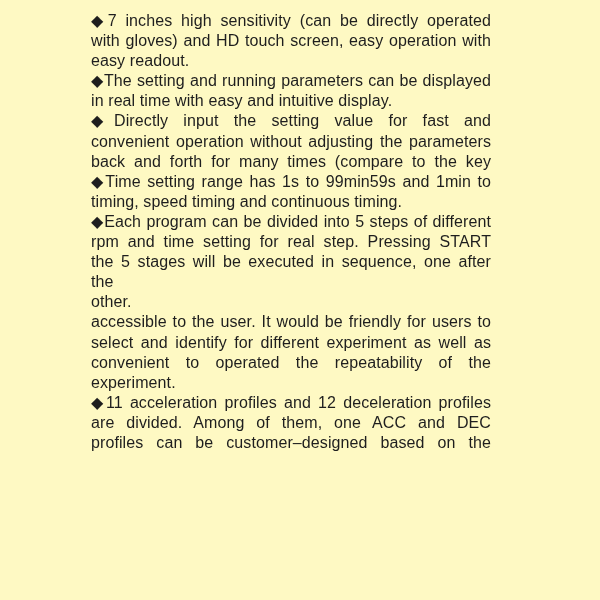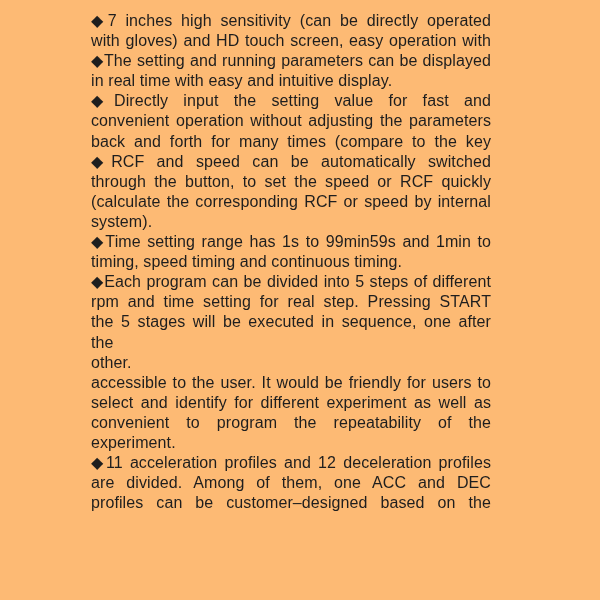--- a/index.html
+++ b/index.html
@@ -37,57 +37,52 @@
     text-align: justify;
     text-align-last: justify;
   }
   .line.para-end {
     text-align-last: left;
   }
 </style>
 </head>
 <body>
 
-<div class="page" style="background: #fdba74;">
+<div class="page" style="background: #fef9c3;">
   <div class="text-column" id="text-column" style="color: rgb(30, 30, 30);">
       <div class="paragraph">
         <div class="line">◆7 inches high sensitivity (can be directly operated</div>
         <div class="line">with gloves) and HD touch screen, easy operation with</div>
+        <div class="line para-end">easy readout.</div>
       </div>
       <div class="paragraph">
         <div class="line">◆The setting and running parameters can be displayed</div>
         <div class="line para-end">in real time with easy and intuitive display.</div>
       </div>
       <div class="paragraph">
         <div class="line">◆Directly input the setting value for fast and</div>
         <div class="line">convenient operation without adjusting the parameters</div>
         <div class="line">back and forth for many times (compare to the key</div>
-      </div>
-      <div class="paragraph">
-        <div class="line">◆RCF and speed can be automatically switched</div>
-        <div class="line">through the button, to set the speed or RCF quickly</div>
-        <div class="line">(calculate the corresponding RCF or speed by internal</div>
-        <div class="line para-end">system).</div>
       </div>
       <div class="paragraph">
         <div class="line">◆Time setting range has 1s to 99min59s and 1min to</div>
       </div>
       <div class="paragraph">
         <div class="line para-end">timing, speed timing and continuous timing.</div>
       </div>
       <div class="paragraph">
         <div class="line">◆Each program can be divided into 5 steps of different</div>
         <div class="line">rpm and time setting for real step. Pressing START</div>
         <div class="line">the 5 stages will be executed in sequence, one after the</div>
         <div class="line para-end">other.</div>
       </div>
       <div class="paragraph">
         <div class="line">accessible to the user. It would be friendly for users to</div>
         <div class="line">select and identify for different experiment as well as</div>
-        <div class="line">convenient to program the repeatability of the</div>
+        <div class="line">convenient to operated the repeatability of the</div>
         <div class="line para-end">experiment.</div>
       </div>
       <div class="paragraph">
         <div class="line">◆11 acceleration profiles and 12 deceleration profiles</div>
         <div class="line">are divided. Among of them, one ACC and DEC</div>
         <div class="line">profiles can be customer–designed based on the</div>
       </div>
     </div>
 </div>
 

